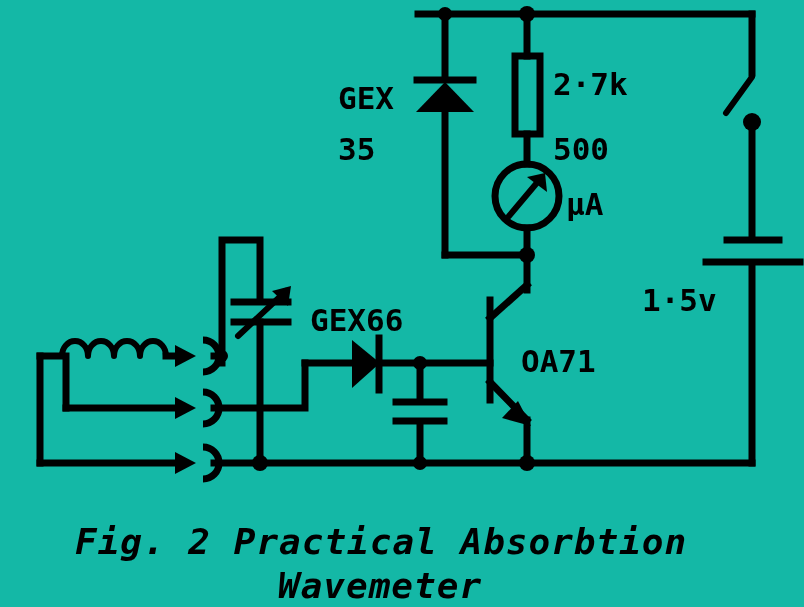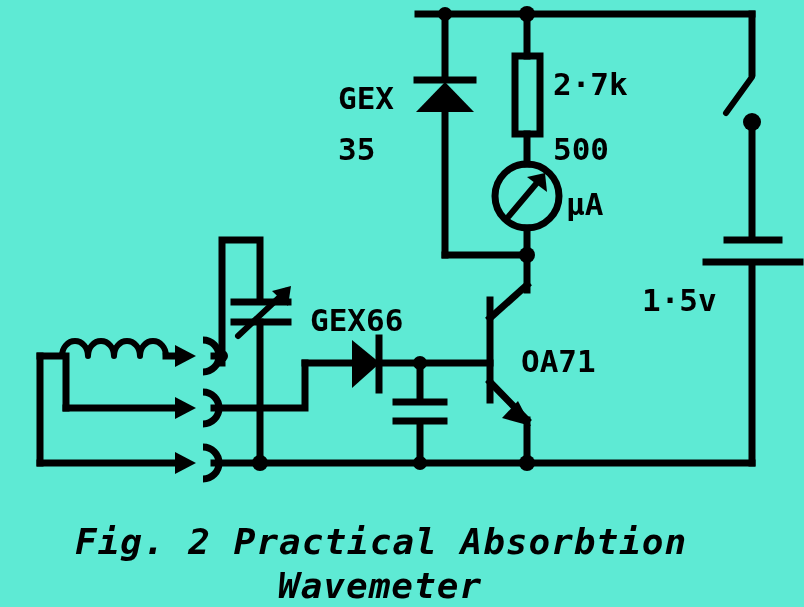--- a/index.html
+++ b/index.html
@@ -10,21 +10,21 @@
   body {
     width: 804px;
     height: 607px;
     overflow: hidden;
     font-family: "Liberation Sans", sans-serif;
   }
   #figure-root {
     position: relative;
     width: 804px;
     height: 607px;
-    background: #5eead4;
+    background: #14b8a6;
   }
   svg#circuit {
     display: block;
     width: 804px;
     height: 607px;
   }
   .wire {
     stroke: #000000;
     stroke-width: 7;
     fill: none;

